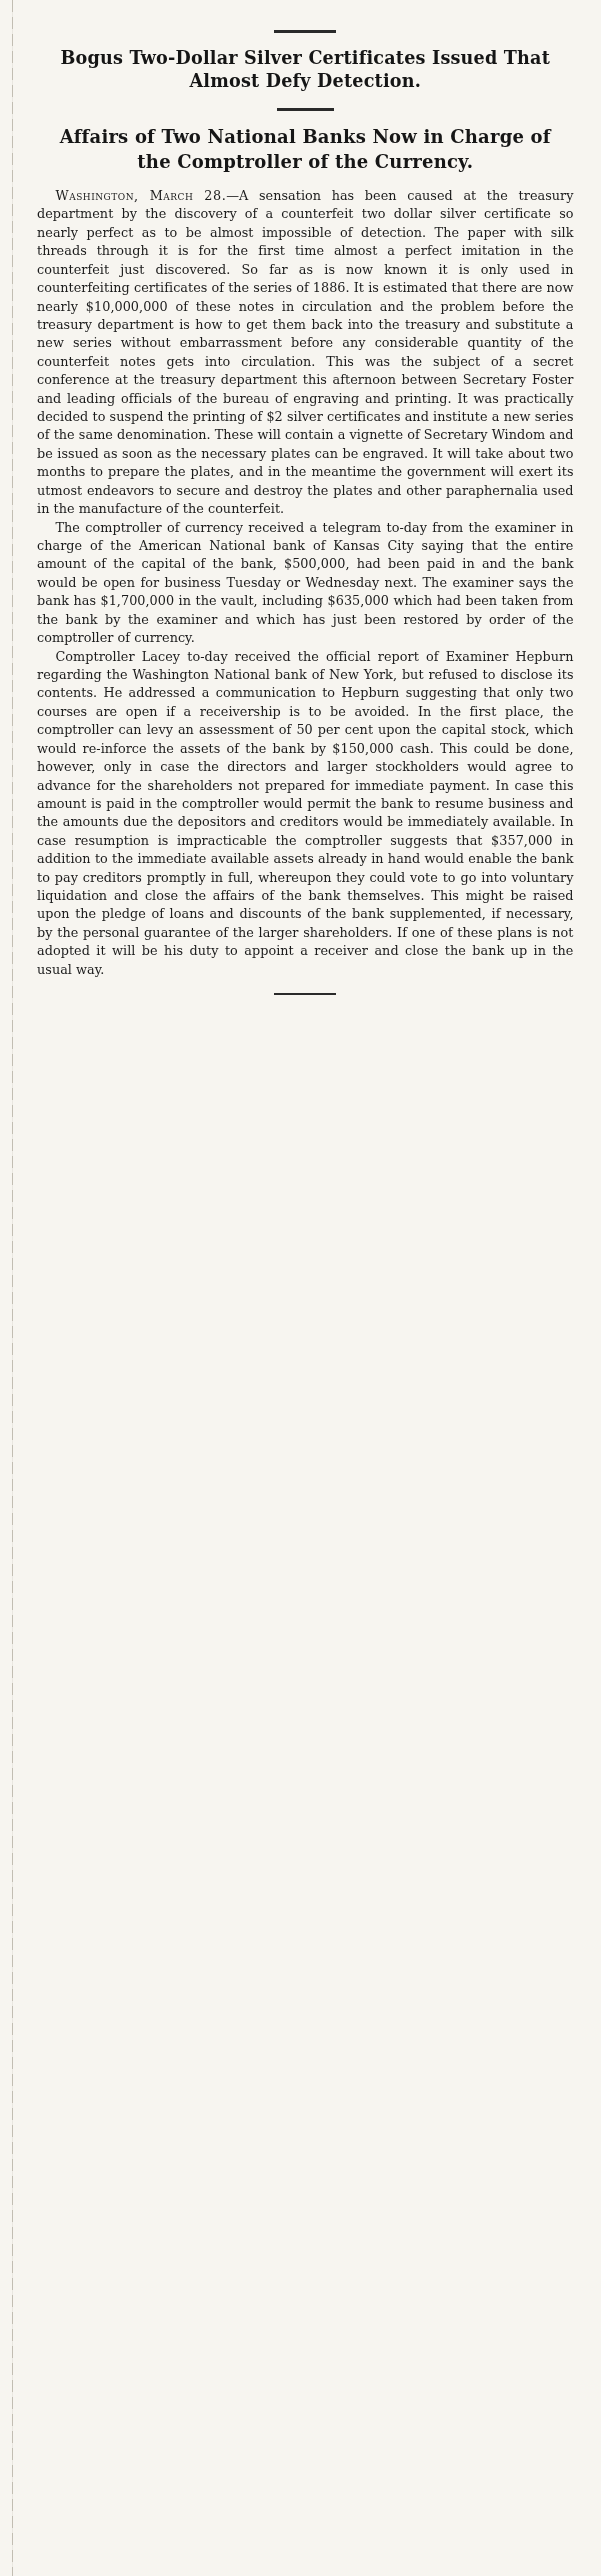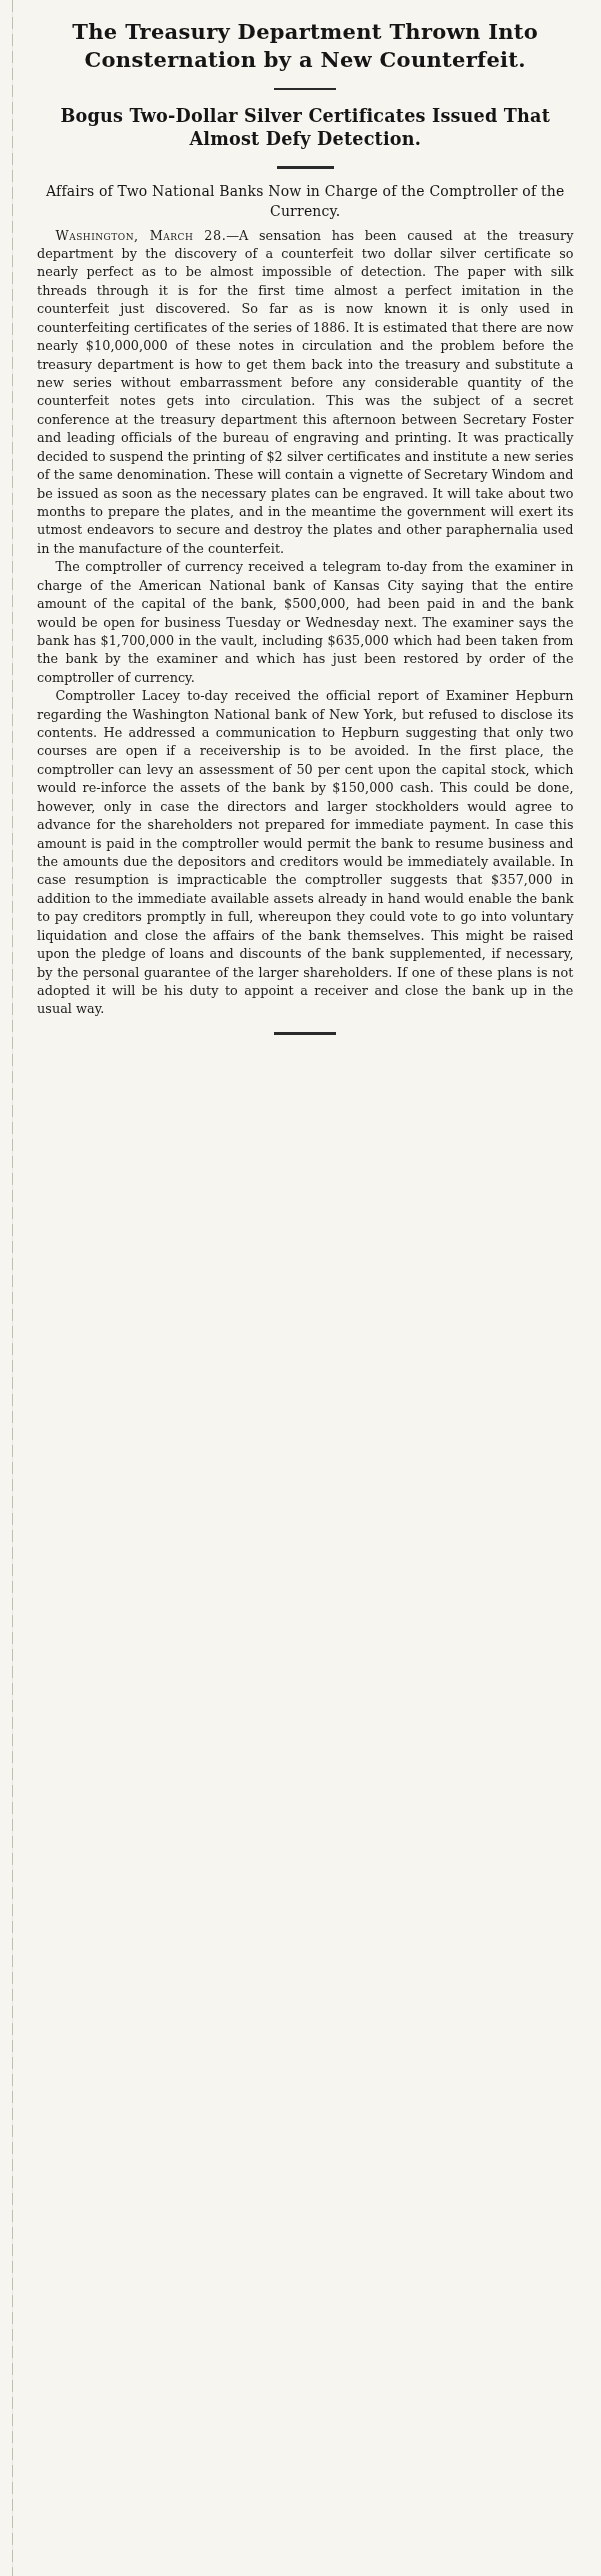--- a/index.html
+++ b/index.html
@@ -53,25 +53,25 @@
     font-family: "DejaVu Serif", serif;
     font-size: 17.6px;
     line-height: 1.34;
     font-weight: bold;
     letter-spacing: 0.2px;
     margin: 0;
     color: #151515;
   }
   h3.hl-sub2 {
     font-family: "DejaVu Serif", serif;
-    font-size: 14px;
+    font-size: 18px;
     line-height: 1.42;
-    font-weight: normal;
+    font-weight: bold;
     letter-spacing: 0.2px;
-    margin: 5px;
+    margin: 12px;
     color: #161616;
   }
   .rule {
     width: 62px;
     height: 2.5px;
     background: #2a2a2a;
     margin: 15px auto 13.4px auto;
   }
   .rule.short {
     width: 57px;
@@ -102,21 +102,20 @@
 </style>
 </head>
 <body>
 
 <div class="page">
 
   <div class="gutter-rule"></div>
 
   <div class="headline-block">
 
-    <h1 class="hl-main">The Treasury Department Thrown Into Consternation by a New Counterfeit.</h1>
 
     <div class="rule"></div>
 
     <h2 class="hl-sub">Bogus Two-Dollar Silver Certificates Issued That Almost Defy Detection.</h2>
 
     <div class="rule short"></div>
 
     <h3 class="hl-sub2">Affairs of Two National Banks Now in Charge of the Comptroller of the Currency.</h3>
 
   </div>

